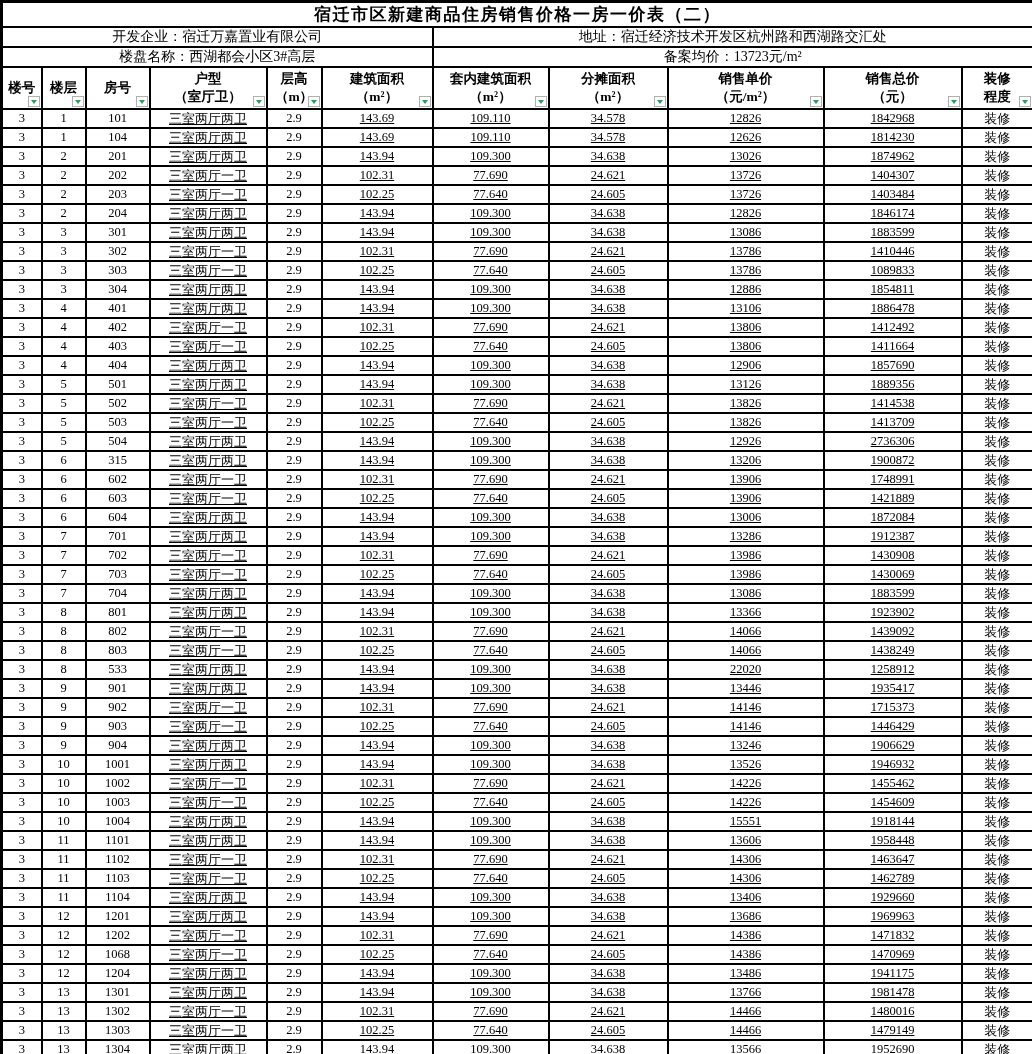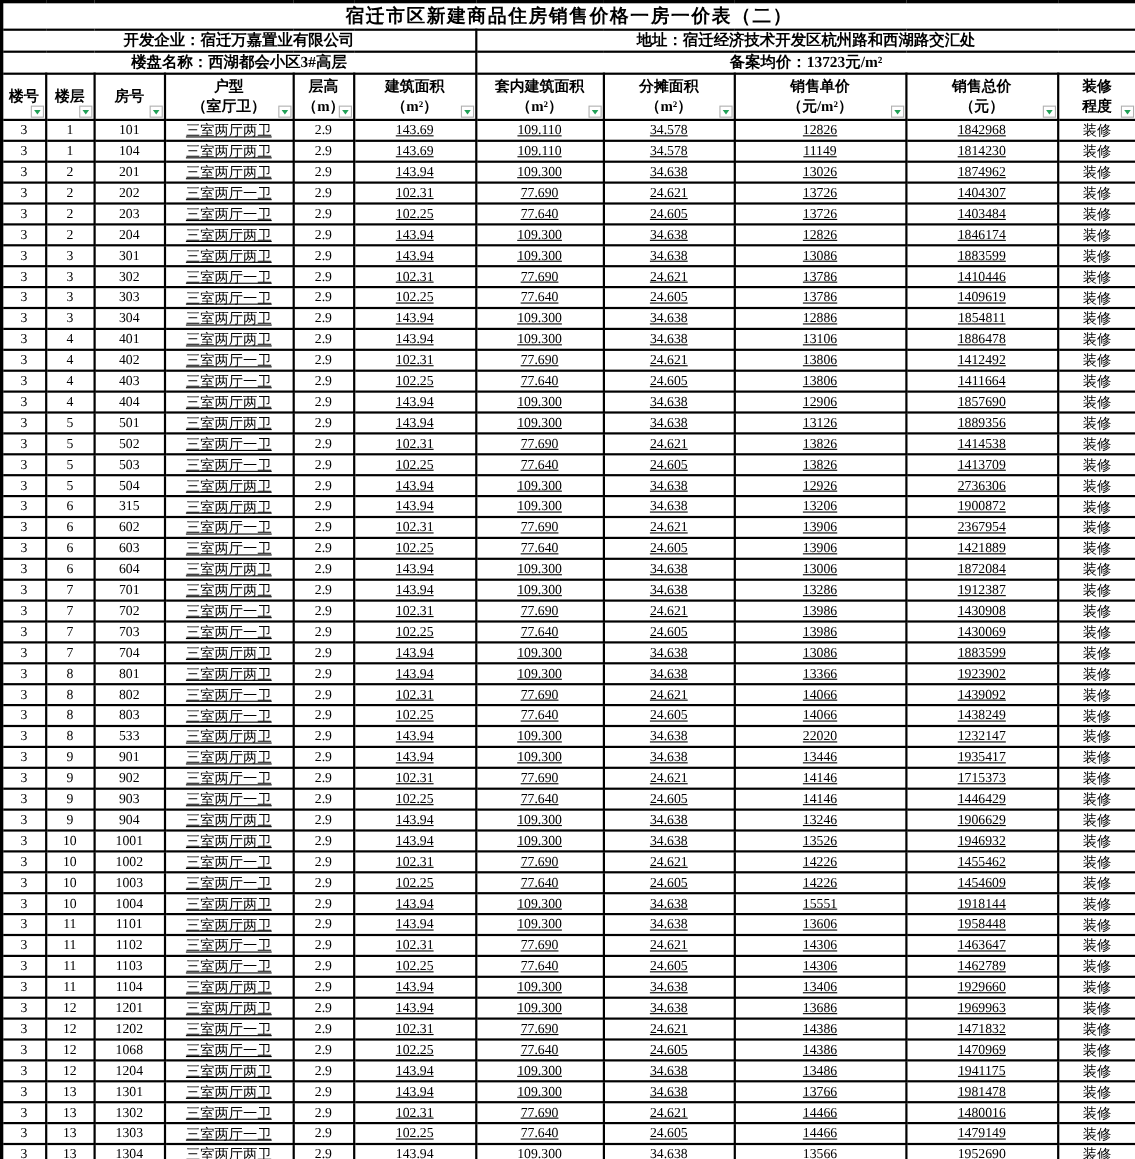--- a/index.html
+++ b/index.html
@@ -1,21 +1,21 @@
 <!DOCTYPE html>
 <html><head>
 <meta charset="utf-8">
 <style>
   html,body { margin:0; padding:0; background:#ffffff; }
   body { width:1032px; font-family:"Liberation Serif","DejaVu Serif",serif; color:#000; }
   table.sheet { border-collapse:collapse; table-layout:fixed; width:1032px; border:3px solid #000; }
   td,th { border:2px solid #000; padding:0; margin:0; overflow:hidden; vertical-align:middle; text-align:center; }
 
   .title-cell { height:22px; font-size:17px; font-weight:bold; letter-spacing:1.5px; }
-  .info-cell  { height:14px; font-size:14px; font-weight:bold; }
+  .info-cell  { height:14px; font-size:14px; font-weight:normal; }
 
   .header-cell { height:40px; font-size:13.5px; font-weight:bold; position:relative; line-height:1.3; }
   .hlabel { white-space:pre-line; display:inline-block; }
   .filter-btn { position:absolute; right:1px; bottom:1px; width:12px; height:11px;
                 background:#fff; border:1px solid #b0b0b0; box-sizing:border-box;
                 display:flex; align-items:center; justify-content:center; cursor:pointer; }
   .tri { width:0; height:0; border-left:3px solid transparent; border-right:3px solid transparent;
          border-top:4px solid #22a158; display:block; }
 
   .data-cell { height:17px; font-size:12.5px; line-height:1; white-space:nowrap; }
@@ -111,21 +111,21 @@
       </tr>
       <tr>
         <td class="data-cell col0">3</td>
         <td class="data-cell col1">1</td>
         <td class="data-cell col2">104</td>
         <td class="data-cell col3 u">三室两厅两卫</td>
         <td class="data-cell col4">2.9</td>
         <td class="data-cell col5 u">143.69</td>
         <td class="data-cell col6 u">109.110</td>
         <td class="data-cell col7 u">34.578</td>
-        <td class="data-cell col8 u">11149</td>
+        <td class="data-cell col8 u">12626</td>
         <td class="data-cell col9 u">1814230</td>
         <td class="data-cell col10">装修</td>
       </tr>
       <tr>
         <td class="data-cell col0">3</td>
         <td class="data-cell col1">2</td>
         <td class="data-cell col2">201</td>
         <td class="data-cell col3 u">三室两厅两卫</td>
         <td class="data-cell col4">2.9</td>
         <td class="data-cell col5 u">143.94</td>
@@ -203,21 +203,21 @@
       <tr>
         <td class="data-cell col0">3</td>
         <td class="data-cell col1">3</td>
         <td class="data-cell col2">303</td>
         <td class="data-cell col3 u">三室两厅一卫</td>
         <td class="data-cell col4">2.9</td>
         <td class="data-cell col5 u">102.25</td>
         <td class="data-cell col6 u">77.640</td>
         <td class="data-cell col7 u">24.605</td>
         <td class="data-cell col8 u">13786</td>
-        <td class="data-cell col9 u">1409619</td>
+        <td class="data-cell col9 u">1089833</td>
         <td class="data-cell col10">装修</td>
       </tr>
       <tr>
         <td class="data-cell col0">3</td>
         <td class="data-cell col1">3</td>
         <td class="data-cell col2">304</td>
         <td class="data-cell col3 u">三室两厅两卫</td>
         <td class="data-cell col4">2.9</td>
         <td class="data-cell col5 u">143.94</td>
         <td class="data-cell col6 u">109.300</td>
@@ -346,21 +346,21 @@
       <tr>
         <td class="data-cell col0">3</td>
         <td class="data-cell col1">6</td>
         <td class="data-cell col2">602</td>
         <td class="data-cell col3 u">三室两厅一卫</td>
         <td class="data-cell col4">2.9</td>
         <td class="data-cell col5 u">102.31</td>
         <td class="data-cell col6 u">77.690</td>
         <td class="data-cell col7 u">24.621</td>
         <td class="data-cell col8 u">13906</td>
-        <td class="data-cell col9 u">2367954</td>
+        <td class="data-cell col9 u">1748991</td>
         <td class="data-cell col10">装修</td>
       </tr>
       <tr>
         <td class="data-cell col0">3</td>
         <td class="data-cell col1">6</td>
         <td class="data-cell col2">603</td>
         <td class="data-cell col3 u">三室两厅一卫</td>
         <td class="data-cell col4">2.9</td>
         <td class="data-cell col5 u">102.25</td>
         <td class="data-cell col6 u">77.640</td>
@@ -476,21 +476,21 @@
       <tr>
         <td class="data-cell col0">3</td>
         <td class="data-cell col1">8</td>
         <td class="data-cell col2">533</td>
         <td class="data-cell col3 u">三室两厅两卫</td>
         <td class="data-cell col4">2.9</td>
         <td class="data-cell col5 u">143.94</td>
         <td class="data-cell col6 u">109.300</td>
         <td class="data-cell col7 u">34.638</td>
         <td class="data-cell col8 u">22020</td>
-        <td class="data-cell col9 u">1232147</td>
+        <td class="data-cell col9 u">1258912</td>
         <td class="data-cell col10">装修</td>
       </tr>
       <tr>
         <td class="data-cell col0">3</td>
         <td class="data-cell col1">9</td>
         <td class="data-cell col2">901</td>
         <td class="data-cell col3 u">三室两厅两卫</td>
         <td class="data-cell col4">2.9</td>
         <td class="data-cell col5 u">143.94</td>
         <td class="data-cell col6 u">109.300</td>

